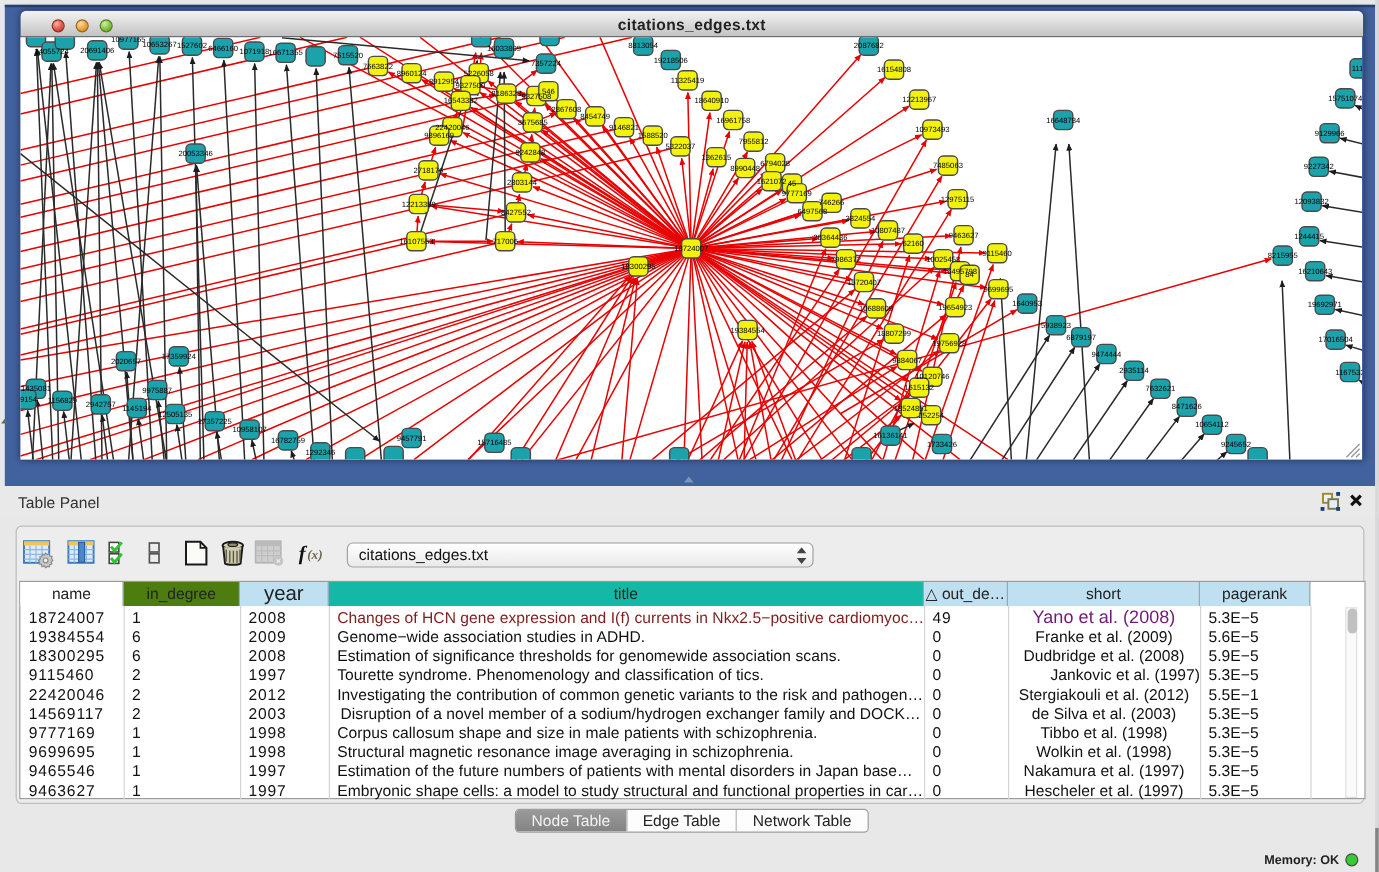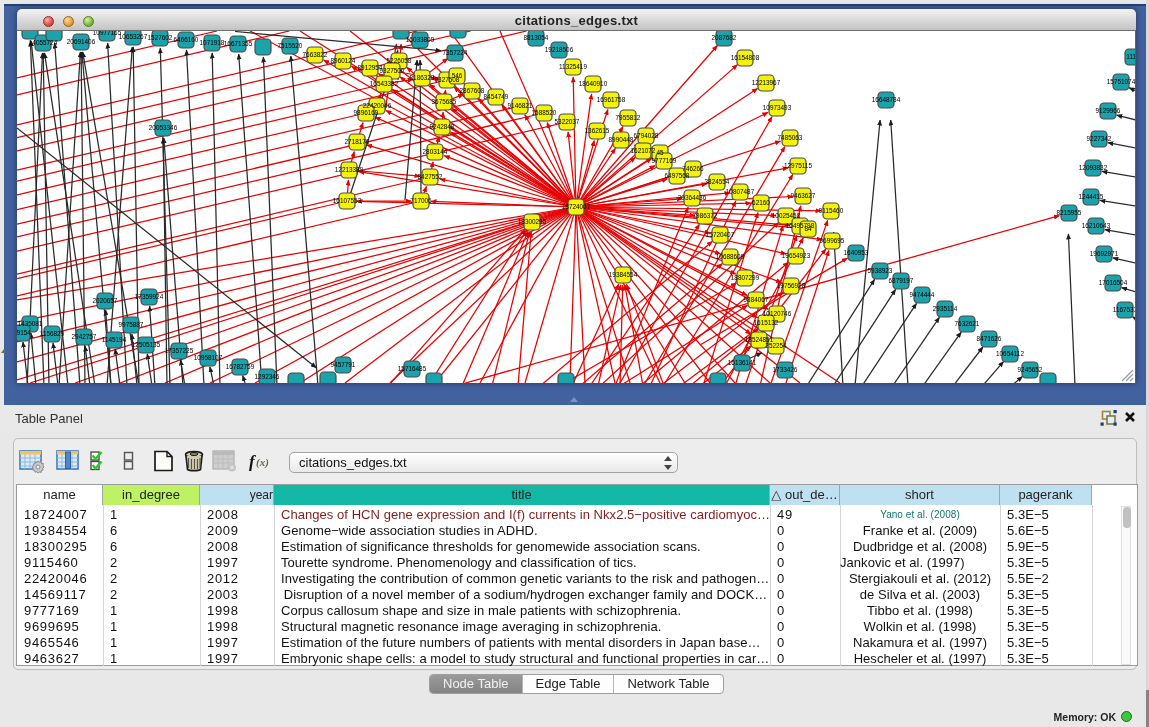--- a/index.html
+++ b/index.html
@@ -578,68 +578,68 @@
 <text x="249" y="17.5" font-family="Liberation Serif, serif" font-style="italic" font-weight="bold" font-size="17" fill="#111">f</text>
     <text x="256" y="16.5" font-family="Liberation Serif, serif" font-style="italic" font-weight="bold" font-size="11" fill="#6b6552">(x)</text>
 </svg>
 <div class="combo">citations_edges.txt</div>
 <svg width="10" height="14" viewBox="0 0 10 14" style="position:absolute;left:663px;top:456px">
     <path d="M5 0L9 5H1z" fill="#444"></path>
     <path d="M5 14L9 9H1z" fill="#444"></path>
   </svg>
 <div style="position:absolute;left:16px;top:484px;width:1122px;height:182px;background:#fff;border:1px solid #9b9b9b;box-sizing:border-box"></div>
 <div style="position:absolute;left:17px;top:485px;width:86px;height:20px;background:#ffffff;border-right:1px solid #9aa7ad;box-sizing:border-box;text-align:center;font-size:13px;line-height:20px;color:#222">name</div>
-<div style="position:absolute;left:103px;top:485px;width:97px;height:20px;background:#bef264;border-right:1px solid #9aa7ad;box-sizing:border-box;text-align:center;font-size:13px;line-height:20px;color:#222">in_degree</div>
-<div style="position:absolute;left:200px;top:485px;width:74px;height:20px;background:#bfe0f1;border-right:1px solid #9aa7ad;box-sizing:border-box;text-align:right;font-size:12px;line-height:20px;color:#222">year</div>
+<div style="position:absolute;left:103px;top:485px;width:97px;height:20px;background:#4d7c0f;border-right:1px solid #9aa7ad;box-sizing:border-box;text-align:center;font-size:13px;line-height:20px;color:#222">in_degree</div>
+<div style="position:absolute;left:200px;top:485px;width:74px;height:20px;background:#bfe0f1;border-right:1px solid #9aa7ad;box-sizing:border-box;text-align:center;font-size:17px;line-height:20px;color:#222">year</div>
 <div style="position:absolute;left:274px;top:485px;width:496px;height:20px;background:#14b8a6;border-right:1px solid #9aa7ad;box-sizing:border-box;text-align:center;font-size:13px;line-height:20px;color:#222">title</div>
 <div style="position:absolute;left:770px;top:485px;width:70px;height:20px;background:#bfe0f1;border-right:1px solid #9aa7ad;box-sizing:border-box;text-align:center;font-size:13px;line-height:20px;color:#222">△ out_de…</div>
 <div style="position:absolute;left:840px;top:485px;width:160px;height:20px;background:#bfe0f1;border-right:1px solid #9aa7ad;box-sizing:border-box;text-align:center;font-size:13px;line-height:20px;color:#222">short</div>
 <div style="position:absolute;left:1000px;top:485px;width:92px;height:20px;background:#bfe0f1;border-right:1px solid #9aa7ad;box-sizing:border-box;text-align:center;font-size:13px;line-height:20px;color:#222">pagerank</div>
 <div style="position:absolute;left:103px;top:505px;width:1px;height:161px;background:#d4d4d4"></div>
 <div style="position:absolute;left:200px;top:505px;width:1px;height:161px;background:#d4d4d4"></div>
 <div style="position:absolute;left:274px;top:505px;width:1px;height:161px;background:#d4d4d4"></div>
 <div style="position:absolute;left:770px;top:505px;width:1px;height:161px;background:#d4d4d4"></div>
 <div style="position:absolute;left:840px;top:505px;width:1px;height:161px;background:#d4d4d4"></div>
 <div style="position:absolute;left:1000px;top:505px;width:1px;height:161px;background:#d4d4d4"></div>
 <div style="position:absolute;left:1092px;top:505px;width:1px;height:161px;background:#d4d4d4"></div>
 <div style="position:absolute;left:24px;top:507.0px;width:79px;height:16px;overflow:hidden;white-space:nowrap;text-align:left;font-size:13px;letter-spacing:0.7px;line-height:16px;color:#111">18724007</div>
 <div style="position:absolute;left:110px;top:507.0px;width:90px;height:16px;overflow:hidden;white-space:nowrap;text-align:left;font-size:13px;letter-spacing:0.7px;line-height:16px;color:#111">1</div>
 <div style="position:absolute;left:207px;top:507.0px;width:67px;height:16px;overflow:hidden;white-space:nowrap;text-align:left;font-size:13px;letter-spacing:0.7px;line-height:16px;color:#111">2008</div>
 <div style="position:absolute;left:281px;top:507.0px;width:489px;height:16px;overflow:hidden;white-space:nowrap;text-align:left;font-size:13px;letter-spacing:0.05px;line-height:16px;color:#7f1d1d">Changes of HCN gene expression and I(f) currents in Nkx2.5−positive cardiomyoc…</div>
 <div style="position:absolute;left:777px;top:507.0px;width:63px;height:16px;overflow:hidden;white-space:nowrap;text-align:left;font-size:13px;letter-spacing:0.7px;line-height:16px;color:#111">49</div>
-<div style="position:absolute;left:840px;top:507.0px;width:160px;height:16px;overflow:hidden;white-space:nowrap;text-align:center;font-size:10px;letter-spacing:0.05px;line-height:16px;color:#0f766e">Yano et al. (2008)</div>
+<div style="position:absolute;left:840px;top:507.0px;width:160px;height:16px;overflow:hidden;white-space:nowrap;text-align:center;font-size:15px;letter-spacing:0.05px;line-height:16px;color:#701a75">Yano et al. (2008)</div>
 <div style="position:absolute;left:1007px;top:507.0px;width:85px;height:16px;overflow:hidden;white-space:nowrap;text-align:left;font-size:13px;letter-spacing:0.05px;line-height:16px;color:#111">5.3E−5</div>
 <div style="position:absolute;left:24px;top:523.0px;width:79px;height:16px;overflow:hidden;white-space:nowrap;text-align:left;font-size:13px;letter-spacing:0.7px;line-height:16px;color:#111">19384554</div>
 <div style="position:absolute;left:110px;top:523.0px;width:90px;height:16px;overflow:hidden;white-space:nowrap;text-align:left;font-size:13px;letter-spacing:0.7px;line-height:16px;color:#111">6</div>
 <div style="position:absolute;left:207px;top:523.0px;width:67px;height:16px;overflow:hidden;white-space:nowrap;text-align:left;font-size:13px;letter-spacing:0.7px;line-height:16px;color:#111">2009</div>
 <div style="position:absolute;left:281px;top:523.0px;width:489px;height:16px;overflow:hidden;white-space:nowrap;text-align:left;font-size:13px;letter-spacing:0.05px;line-height:16px;color:#111">Genome−wide association studies in ADHD.</div>
 <div style="position:absolute;left:777px;top:523.0px;width:63px;height:16px;overflow:hidden;white-space:nowrap;text-align:left;font-size:13px;letter-spacing:0.7px;line-height:16px;color:#111">0</div>
 <div style="position:absolute;left:840px;top:523.0px;width:160px;height:16px;overflow:hidden;white-space:nowrap;text-align:center;font-size:13px;letter-spacing:0.05px;line-height:16px;color:#111">Franke et al. (2009)</div>
 <div style="position:absolute;left:1007px;top:523.0px;width:85px;height:16px;overflow:hidden;white-space:nowrap;text-align:left;font-size:13px;letter-spacing:0.05px;line-height:16px;color:#111">5.6E−5</div>
 <div style="position:absolute;left:24px;top:539.0px;width:79px;height:16px;overflow:hidden;white-space:nowrap;text-align:left;font-size:13px;letter-spacing:0.7px;line-height:16px;color:#111">18300295</div>
 <div style="position:absolute;left:110px;top:539.0px;width:90px;height:16px;overflow:hidden;white-space:nowrap;text-align:left;font-size:13px;letter-spacing:0.7px;line-height:16px;color:#111">6</div>
 <div style="position:absolute;left:207px;top:539.0px;width:67px;height:16px;overflow:hidden;white-space:nowrap;text-align:left;font-size:13px;letter-spacing:0.7px;line-height:16px;color:#111">2008</div>
 <div style="position:absolute;left:281px;top:539.0px;width:489px;height:16px;overflow:hidden;white-space:nowrap;text-align:left;font-size:13px;letter-spacing:0.05px;line-height:16px;color:#111">Estimation of significance thresholds for genomewide association scans.</div>
 <div style="position:absolute;left:777px;top:539.0px;width:63px;height:16px;overflow:hidden;white-space:nowrap;text-align:left;font-size:13px;letter-spacing:0.7px;line-height:16px;color:#111">0</div>
 <div style="position:absolute;left:840px;top:539.0px;width:160px;height:16px;overflow:hidden;white-space:nowrap;text-align:center;font-size:13px;letter-spacing:0.05px;line-height:16px;color:#111">Dudbridge et al. (2008)</div>
 <div style="position:absolute;left:1007px;top:539.0px;width:85px;height:16px;overflow:hidden;white-space:nowrap;text-align:left;font-size:13px;letter-spacing:0.05px;line-height:16px;color:#111">5.9E−5</div>
 <div style="position:absolute;left:24px;top:555.0px;width:79px;height:16px;overflow:hidden;white-space:nowrap;text-align:left;font-size:13px;letter-spacing:0.7px;line-height:16px;color:#111">9115460</div>
 <div style="position:absolute;left:110px;top:555.0px;width:90px;height:16px;overflow:hidden;white-space:nowrap;text-align:left;font-size:13px;letter-spacing:0.7px;line-height:16px;color:#111">2</div>
 <div style="position:absolute;left:207px;top:555.0px;width:67px;height:16px;overflow:hidden;white-space:nowrap;text-align:left;font-size:13px;letter-spacing:0.7px;line-height:16px;color:#111">1997</div>
 <div style="position:absolute;left:281px;top:555.0px;width:489px;height:16px;overflow:hidden;white-space:nowrap;text-align:left;font-size:13px;letter-spacing:0.05px;line-height:16px;color:#111">Tourette syndrome. Phenomenology and classification of tics.</div>
 <div style="position:absolute;left:777px;top:555.0px;width:63px;height:16px;overflow:hidden;white-space:nowrap;text-align:left;font-size:13px;letter-spacing:0.7px;line-height:16px;color:#111">0</div>
-<div style="position:absolute;left:840px;top:555.0px;width:160px;height:16px;overflow:hidden;white-space:nowrap;text-align:left;font-size:13px;letter-spacing:0.05px;line-height:16px;color:#111">Jankovic et al. (1997)</div>
+<div style="position:absolute;left:840px;top:555.0px;width:160px;height:16px;overflow:hidden;white-space:nowrap;text-align:right;font-size:13px;letter-spacing:0.05px;line-height:16px;color:#111">Jankovic et al. (1997)</div>
 <div style="position:absolute;left:1007px;top:555.0px;width:85px;height:16px;overflow:hidden;white-space:nowrap;text-align:left;font-size:13px;letter-spacing:0.05px;line-height:16px;color:#111">5.3E−5</div>
 <div style="position:absolute;left:24px;top:571.0px;width:79px;height:16px;overflow:hidden;white-space:nowrap;text-align:left;font-size:13px;letter-spacing:0.7px;line-height:16px;color:#111">22420046</div>
 <div style="position:absolute;left:110px;top:571.0px;width:90px;height:16px;overflow:hidden;white-space:nowrap;text-align:left;font-size:13px;letter-spacing:0.7px;line-height:16px;color:#111">2</div>
 <div style="position:absolute;left:207px;top:571.0px;width:67px;height:16px;overflow:hidden;white-space:nowrap;text-align:left;font-size:13px;letter-spacing:0.7px;line-height:16px;color:#111">2012</div>
 <div style="position:absolute;left:281px;top:571.0px;width:489px;height:16px;overflow:hidden;white-space:nowrap;text-align:left;font-size:13px;letter-spacing:0.05px;line-height:16px;color:#111">Investigating the contribution of common genetic variants to the risk and pathogen…</div>
 <div style="position:absolute;left:777px;top:571.0px;width:63px;height:16px;overflow:hidden;white-space:nowrap;text-align:left;font-size:13px;letter-spacing:0.7px;line-height:16px;color:#111">0</div>
 <div style="position:absolute;left:840px;top:571.0px;width:160px;height:16px;overflow:hidden;white-space:nowrap;text-align:center;font-size:13px;letter-spacing:0.05px;line-height:16px;color:#111">Stergiakouli et al. (2012)</div>
-<div style="position:absolute;left:1007px;top:571.0px;width:85px;height:16px;overflow:hidden;white-space:nowrap;text-align:left;font-size:13px;letter-spacing:0.05px;line-height:16px;color:#111">5.5E−2</div>
+<div style="position:absolute;left:1007px;top:571.0px;width:85px;height:16px;overflow:hidden;white-space:nowrap;text-align:left;font-size:13px;letter-spacing:0.05px;line-height:16px;color:#111">5.5E−1</div>
 <div style="position:absolute;left:24px;top:587.0px;width:79px;height:16px;overflow:hidden;white-space:nowrap;text-align:left;font-size:13px;letter-spacing:0.7px;line-height:16px;color:#111">14569117</div>
 <div style="position:absolute;left:110px;top:587.0px;width:90px;height:16px;overflow:hidden;white-space:nowrap;text-align:left;font-size:13px;letter-spacing:0.7px;line-height:16px;color:#111">2</div>
 <div style="position:absolute;left:207px;top:587.0px;width:67px;height:16px;overflow:hidden;white-space:nowrap;text-align:left;font-size:13px;letter-spacing:0.7px;line-height:16px;color:#111">2003</div>
 <div style="position:absolute;left:281px;top:587.0px;width:489px;height:16px;overflow:hidden;white-space:nowrap;text-align:center;font-size:13px;letter-spacing:0.05px;line-height:16px;color:#111">Disruption of a novel member of a sodium/hydrogen exchanger family and DOCK…</div>
 <div style="position:absolute;left:777px;top:587.0px;width:63px;height:16px;overflow:hidden;white-space:nowrap;text-align:left;font-size:13px;letter-spacing:0.7px;line-height:16px;color:#111">0</div>
 <div style="position:absolute;left:840px;top:587.0px;width:160px;height:16px;overflow:hidden;white-space:nowrap;text-align:center;font-size:13px;letter-spacing:0.05px;line-height:16px;color:#111">de Silva et al. (2003)</div>
 <div style="position:absolute;left:1007px;top:587.0px;width:85px;height:16px;overflow:hidden;white-space:nowrap;text-align:left;font-size:13px;letter-spacing:0.05px;line-height:16px;color:#111">5.3E−5</div>
 <div style="position:absolute;left:24px;top:603.0px;width:79px;height:16px;overflow:hidden;white-space:nowrap;text-align:left;font-size:13px;letter-spacing:0.7px;line-height:16px;color:#111">9777169</div>
 <div style="position:absolute;left:110px;top:603.0px;width:90px;height:16px;overflow:hidden;white-space:nowrap;text-align:left;font-size:13px;letter-spacing:0.7px;line-height:16px;color:#111">1</div>
 <div style="position:absolute;left:207px;top:603.0px;width:67px;height:16px;overflow:hidden;white-space:nowrap;text-align:left;font-size:13px;letter-spacing:0.7px;line-height:16px;color:#111">1998</div>

